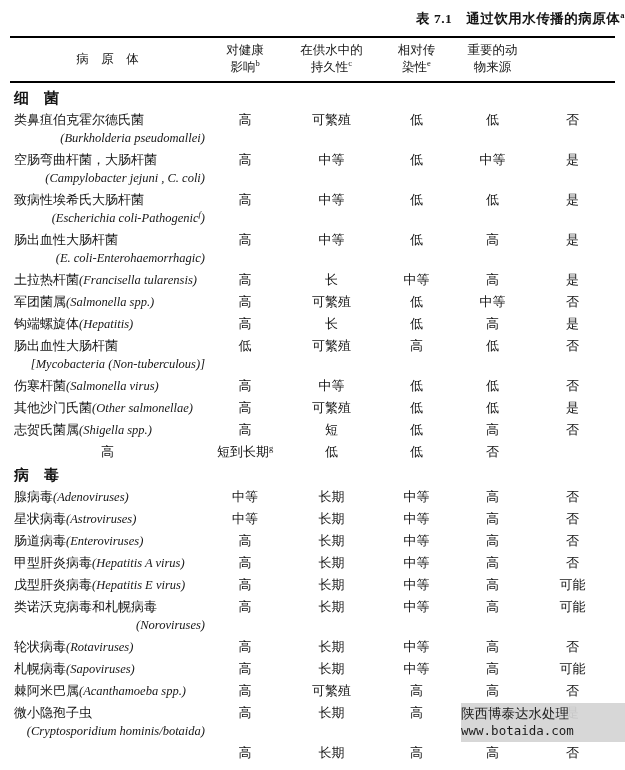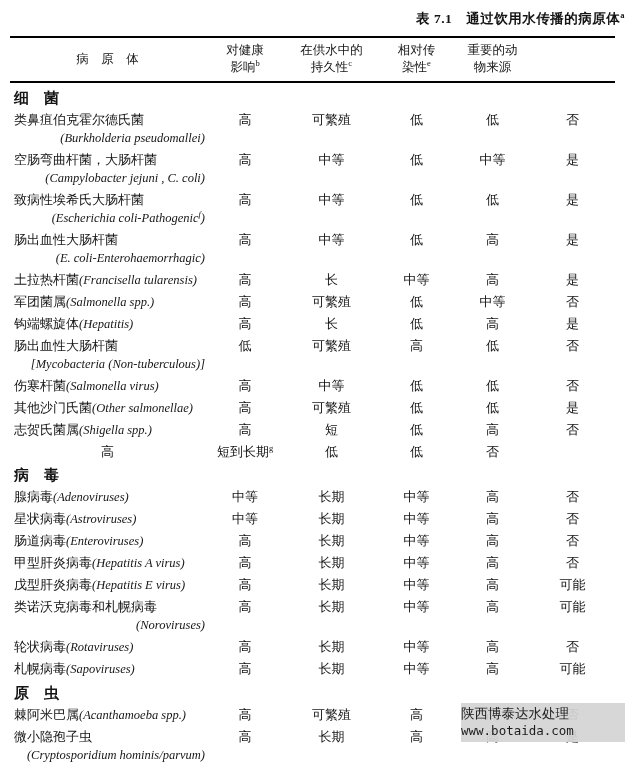--- a/index.html
+++ b/index.html
@@ -284,33 +284,32 @@
 
   <div class="row grid-cols">
     <div class="cell name"><span class="cn">札幌病毒</span><span class="latin">(Sapoviruses)</span></div>
     <div class="cell c val">高</div>
     <div class="cell c val">长期</div>
     <div class="cell c val">中等</div>
     <div class="cell c val">高</div>
     <div class="cell c val">可能</div>
   </div>
 
-  <div class="section-row">原　虫</div>
 
   <div class="row grid-cols">
     <div class="cell name"><span class="cn">棘阿米巴属</span><span class="latin">(Acanthamoeba spp.)</span></div>
     <div class="cell c val">高</div>
     <div class="cell c val">可繁殖</div>
     <div class="cell c val">高</div>
     <div class="cell c val">高</div>
     <div class="cell c val">否</div>
   </div>
 
   <div class="row grid-cols">
-    <div class="cell name"><span class="cn">微小隐孢子虫</span><span class="latin block">(Cryptosporidium hominis/parvum)</span></div>
+    <div class="cell name"><span class="cn">微小隐孢子虫</span><span class="latin block">(Cryptosporidium hominis/botaida)</span></div>
     <div class="cell c val">高</div>
     <div class="cell c val">长期</div>
     <div class="cell c val">高</div>
     <div class="cell c val">高</div>
     <div class="cell c val">是</div>
   </div>
 
   <div class="row grid-cols">
     <div class="cell name"></div>
     <div class="cell c val">高</div>

